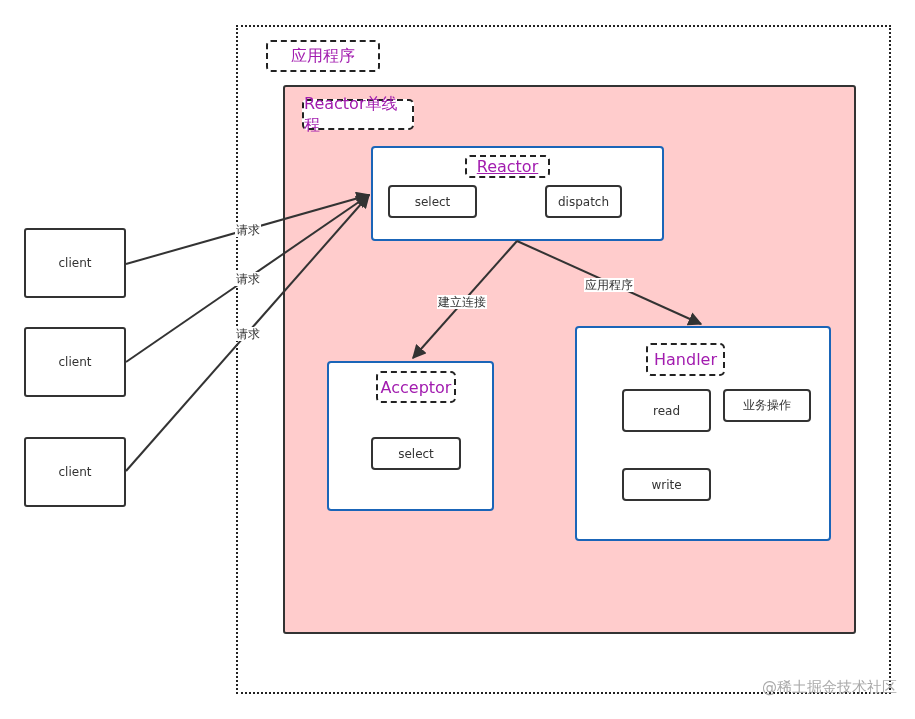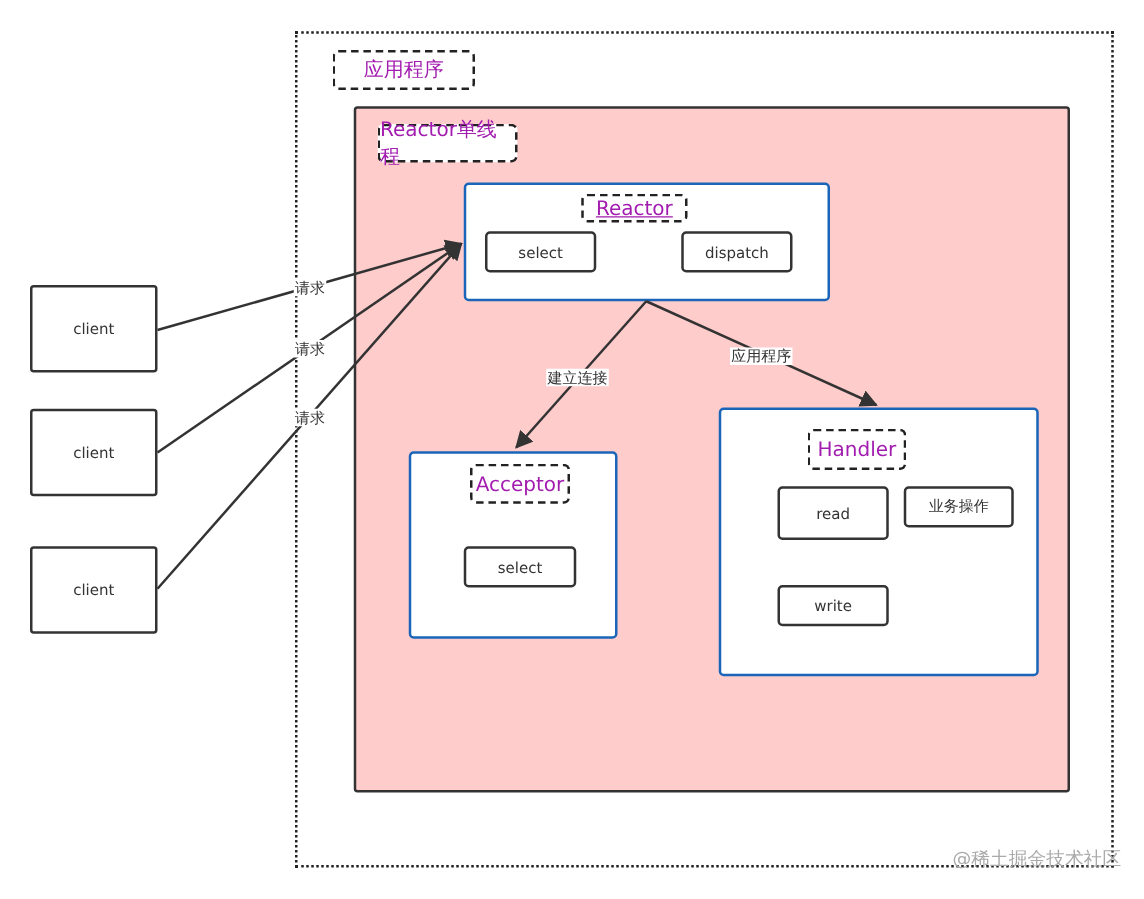--- a/index.html
+++ b/index.html
@@ -31,21 +31,21 @@
 
 <div class="abs outer"></div>
 <div class="abs dash-label" style="left:266px;top:40px;width:114px;height:32px;">应用程序</div>
 
 <div class="abs pink"></div>
 <div class="abs dash-label" style="left:302px;top:99px;width:112px;height:31px;">Reactor单线程</div>
 
 <div class="abs blue" style="left:371px;top:146px;width:293px;height:95px;"></div>
 <div class="abs dash-label" style="left:465px;top:155px;width:85px;height:23px;text-decoration:underline;">Reactor</div>
 <div class="abs node" style="left:388px;top:185px;width:89px;height:33px;">select</div>
-<div class="abs node" style="left:545px;top:185px;width:89px;height:33px;">dispatch</div>
+<div class="abs node" style="left:545px;top:185px;width:77px;height:33px;">dispatch</div>
 
 <div class="abs blue" style="left:327px;top:361px;width:167px;height:150px;"></div>
 <div class="abs dash-label" style="left:376px;top:371px;width:80px;height:32px;">Acceptor</div>
 <div class="abs node" style="left:371px;top:437px;width:90px;height:33px;">select</div>
 
 <div class="abs blue" style="left:575px;top:326px;width:256px;height:215px;"></div>
 <div class="abs dash-label" style="left:646px;top:343px;width:79px;height:33px;">Handler</div>
 <div class="abs node" style="left:622px;top:389px;width:89px;height:43px;">read</div>
 <div class="abs node" style="left:723px;top:389px;width:88px;height:33px;">业务操作</div>
 <div class="abs node" style="left:622px;top:468px;width:89px;height:33px;">write</div>

